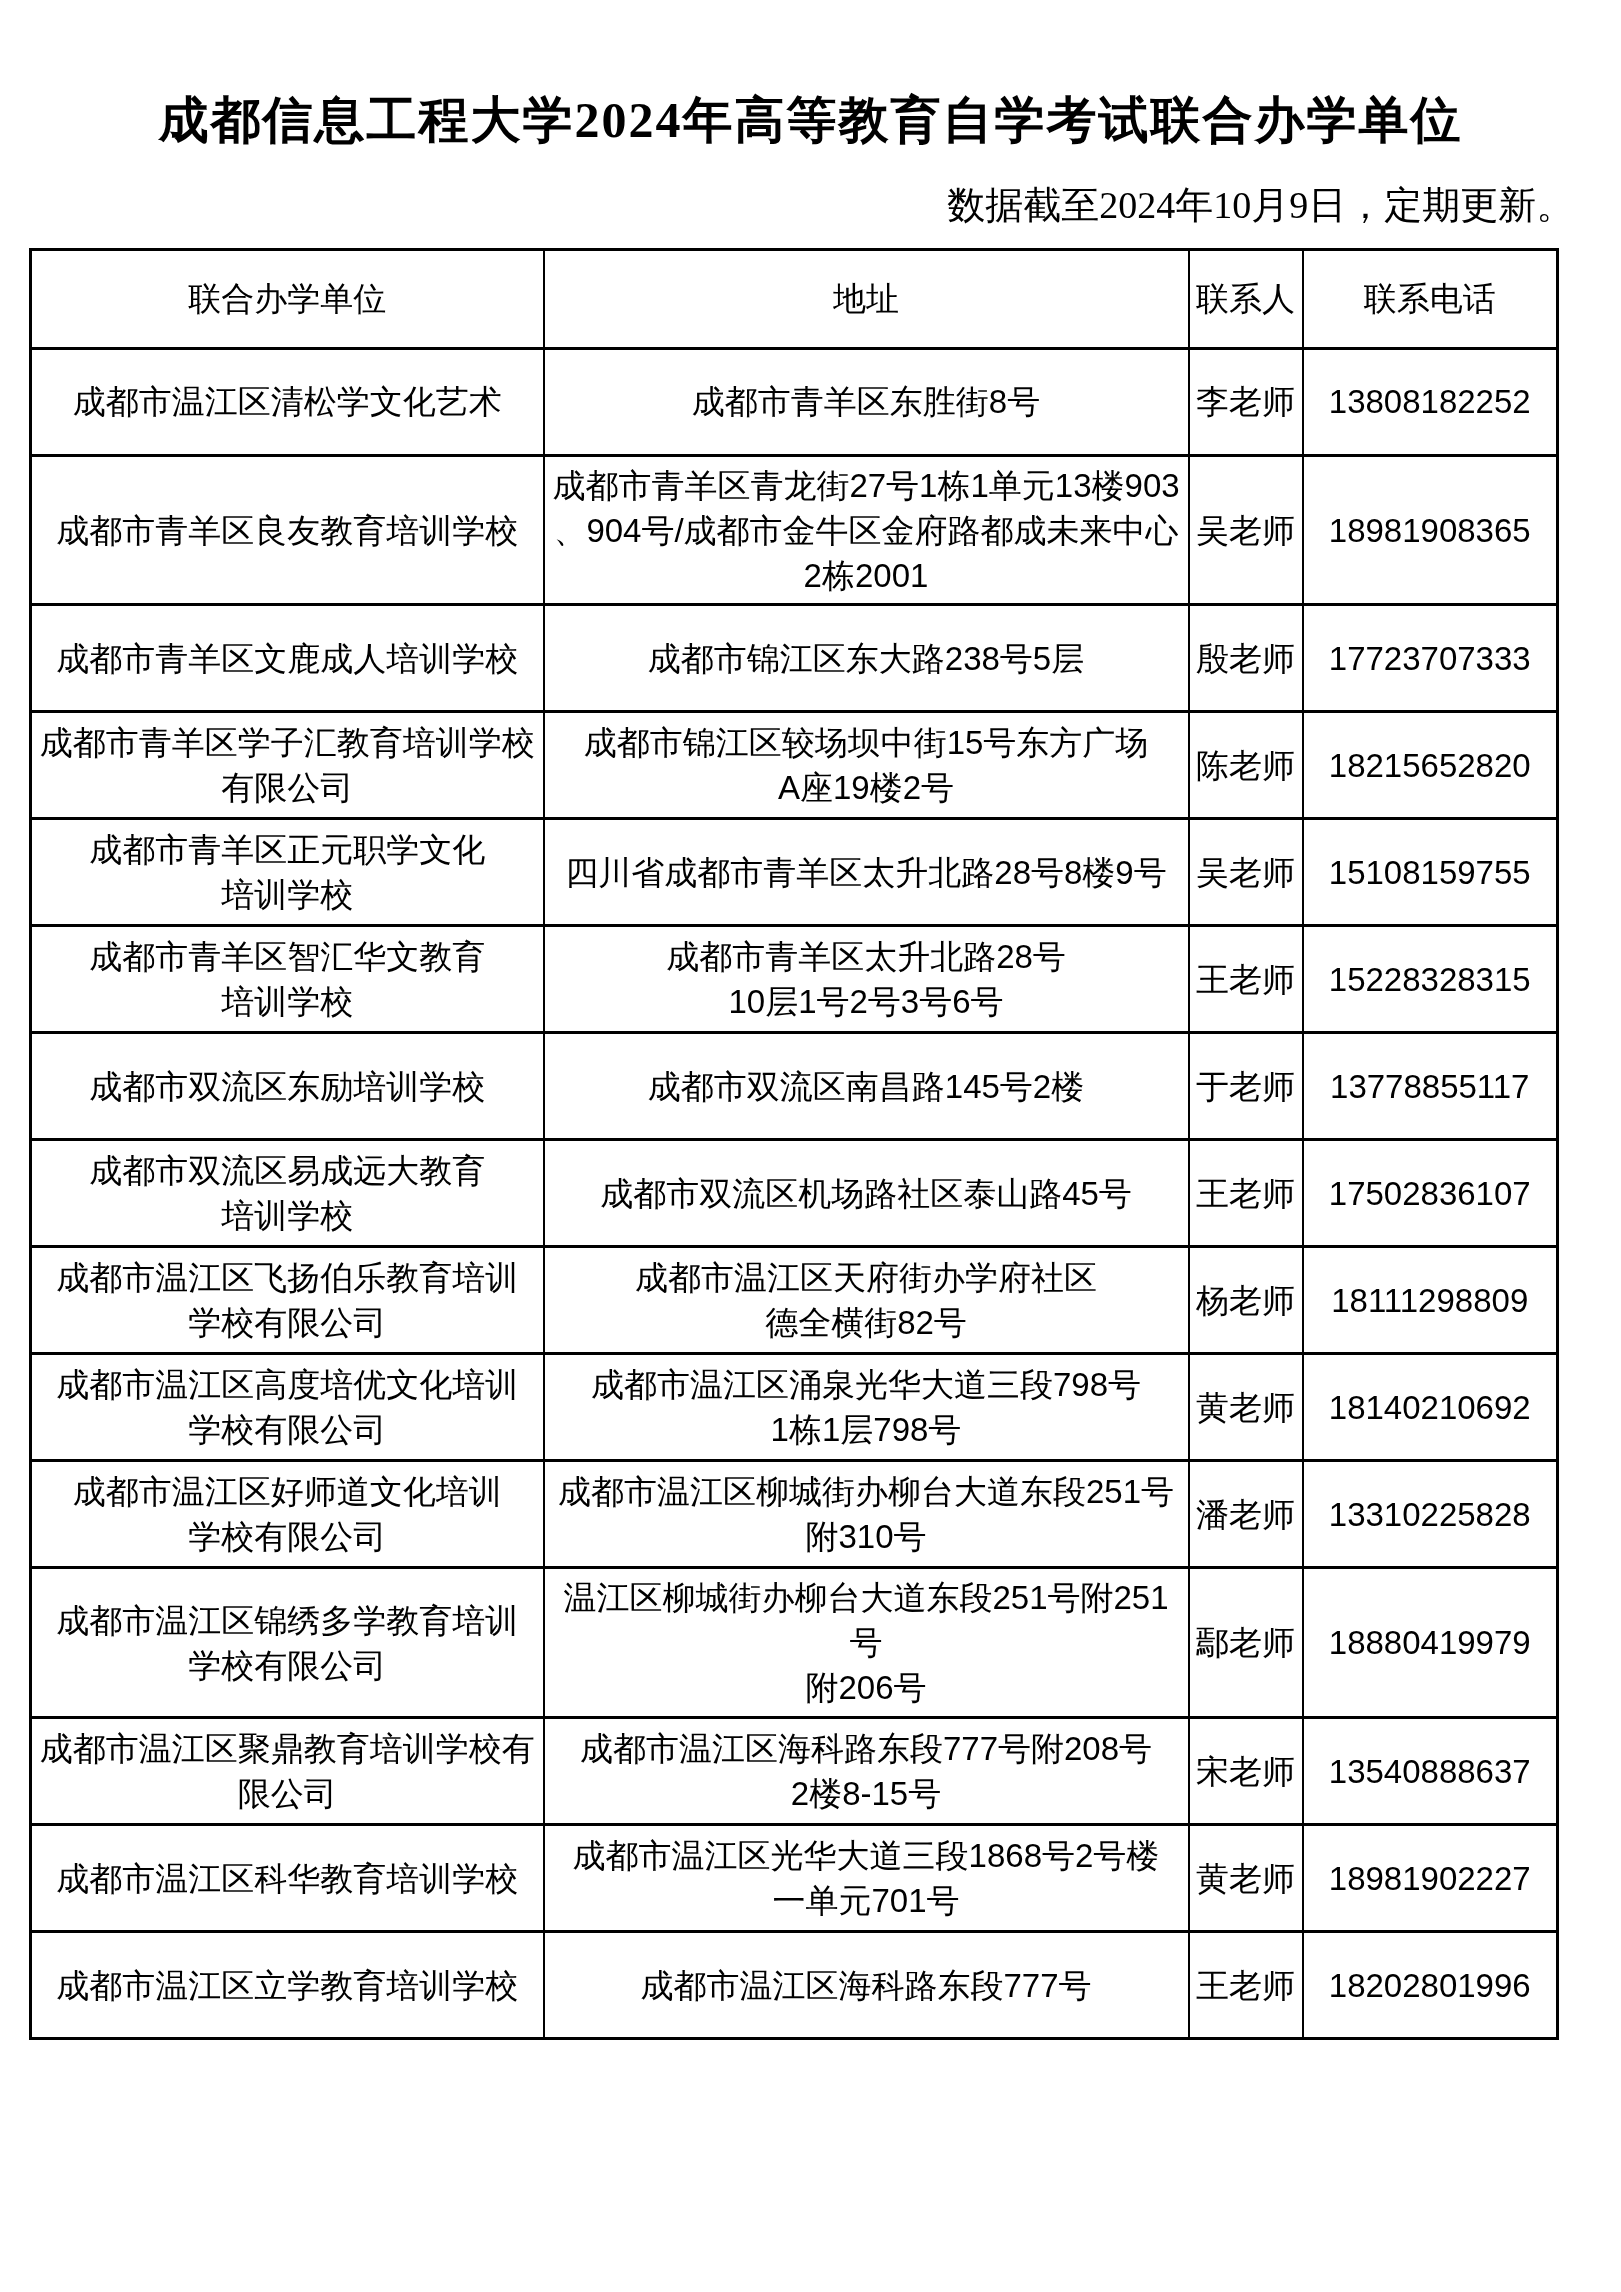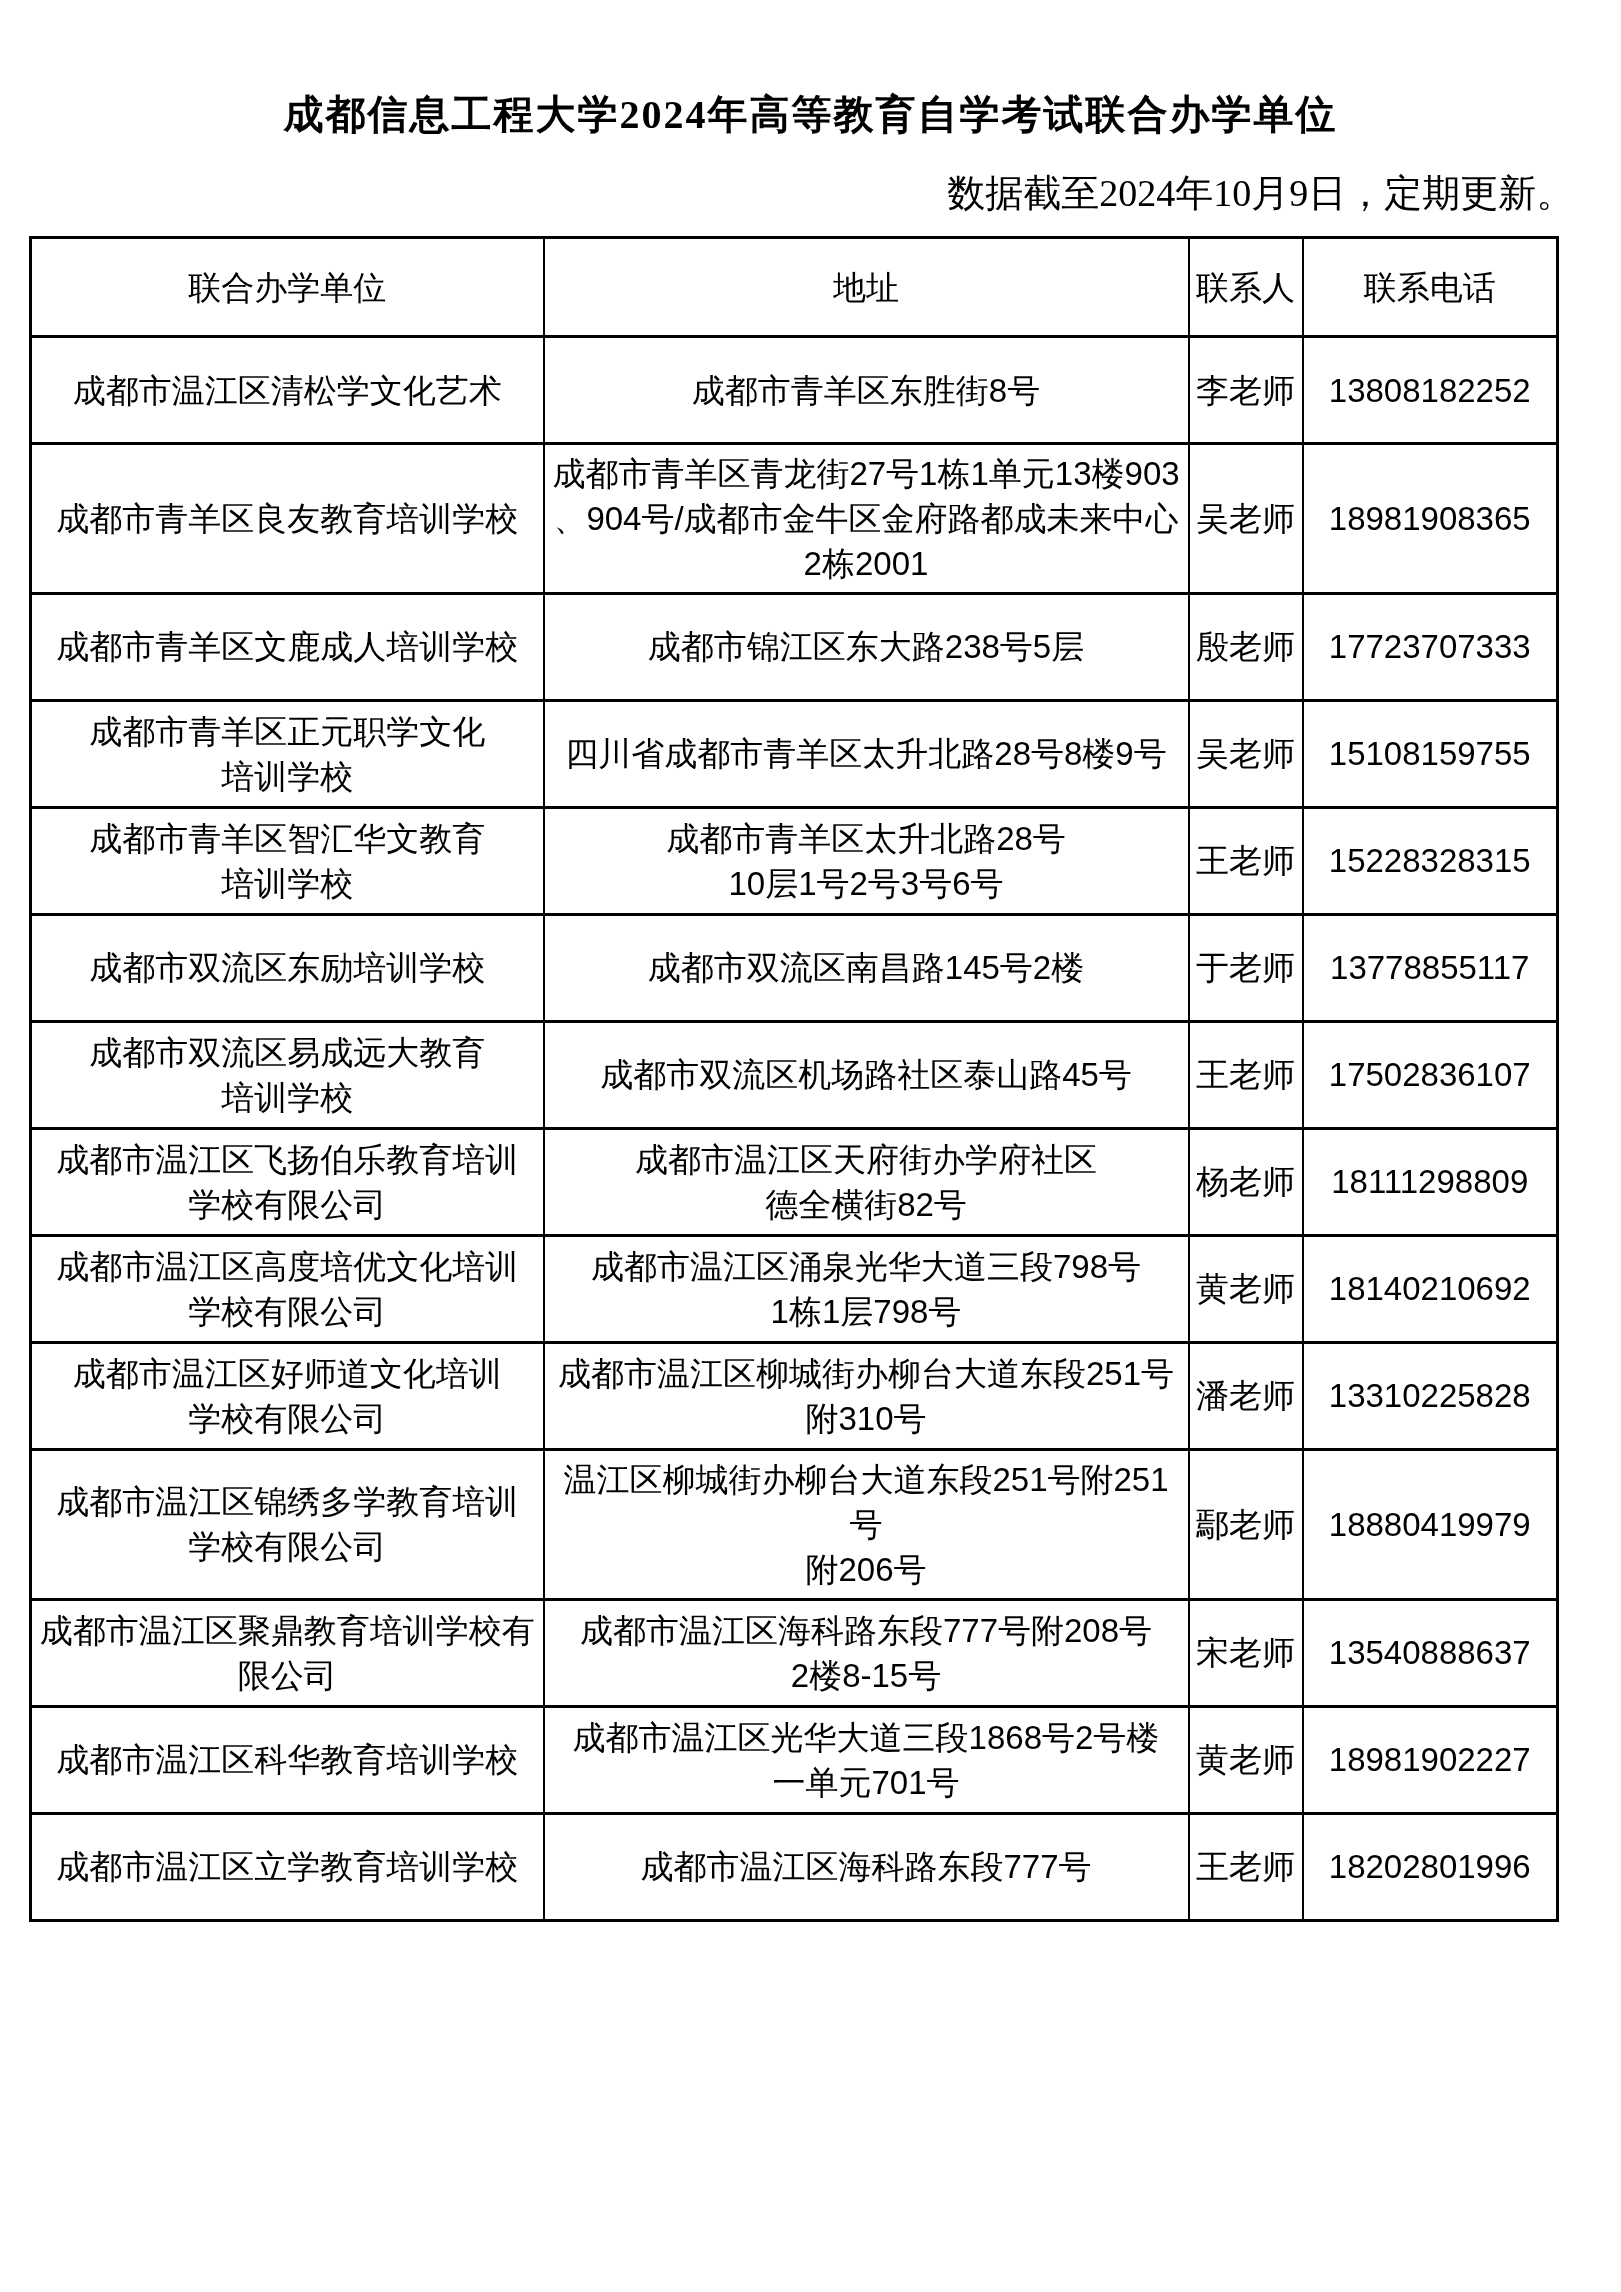--- a/index.html
+++ b/index.html
@@ -12,21 +12,21 @@
     overflow: hidden;
   }
   .page { width: 1621px; height: 2293px; position: relative; }
 
   .title {
     margin: 0;
     padding-top: 92px;
     text-align: center;
     font-family: "Liberation Serif", serif;
     font-weight: bold;
-    font-size: 40px;
+    font-size: 50px;
     letter-spacing: 2px;
     line-height: 1.15;
   }
 
   .note {
     box-sizing: border-box;
     width: 1555px;
     margin: 33px 0 0 29px;
     padding-right: 9.8px;
     text-align: right;
@@ -104,20 +104,28 @@
     <td>18981908365</td>
   </tr>
 
   <tr>
     <td>成都市青羊区文鹿成人培训学校</td>
     <td>成都市锦江区东大路238号5层</td>
     <td>殷老师</td>
     <td>17723707333</td>
   </tr>
 
+  <tr>
+    <td>成都市青羊区学子汇教育培训学校
+有限公司</td>
+    <td>成都市锦江区较场坝中街15号东方广场
+A座19楼2号</td>
+    <td>陈老师</td>
+    <td>18215652820</td>
+  </tr>
 
   <tr>
     <td>成都市青羊区正元职学文化
 培训学校</td>
     <td>四川省成都市青羊区太升北路28号8楼9号</td>
     <td>吴老师</td>
     <td>15108159755</td>
   </tr>
 
   <tr>

